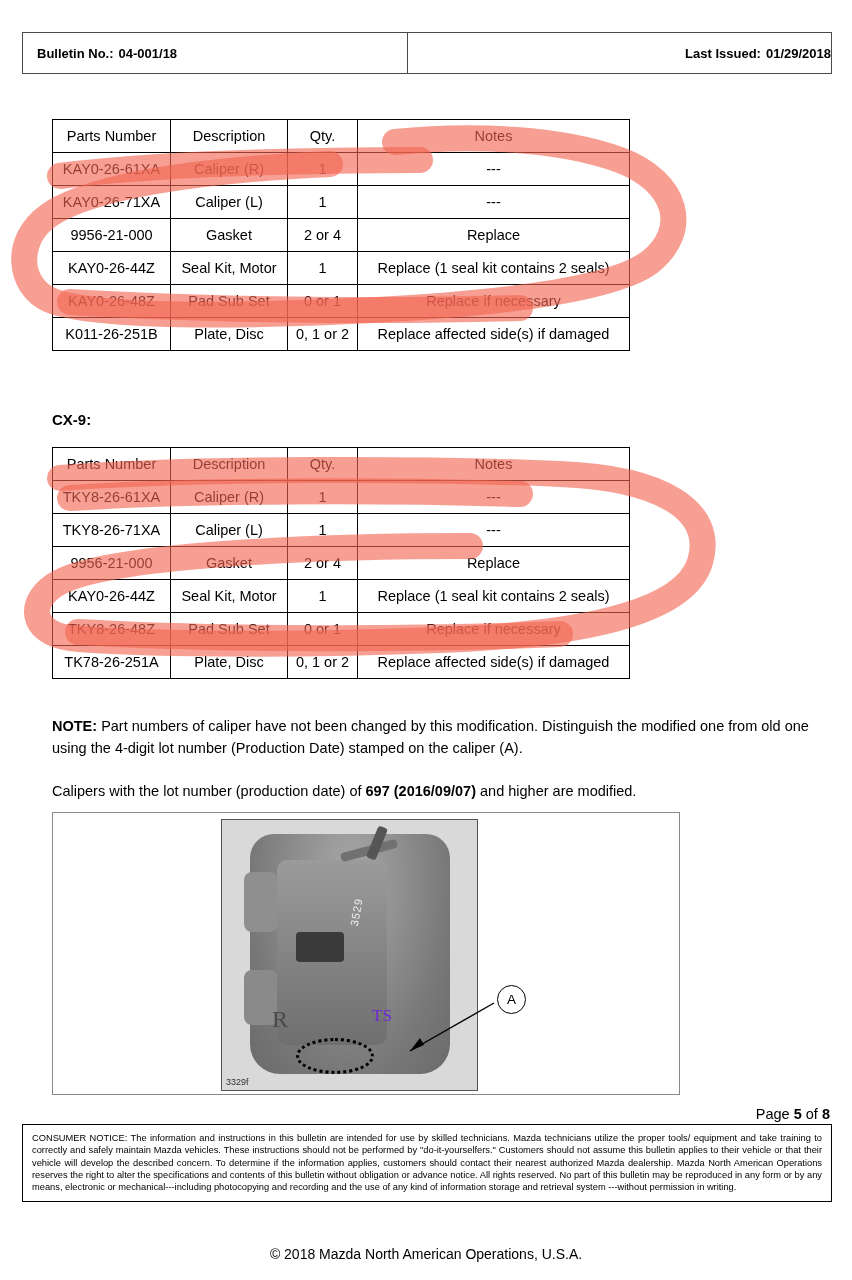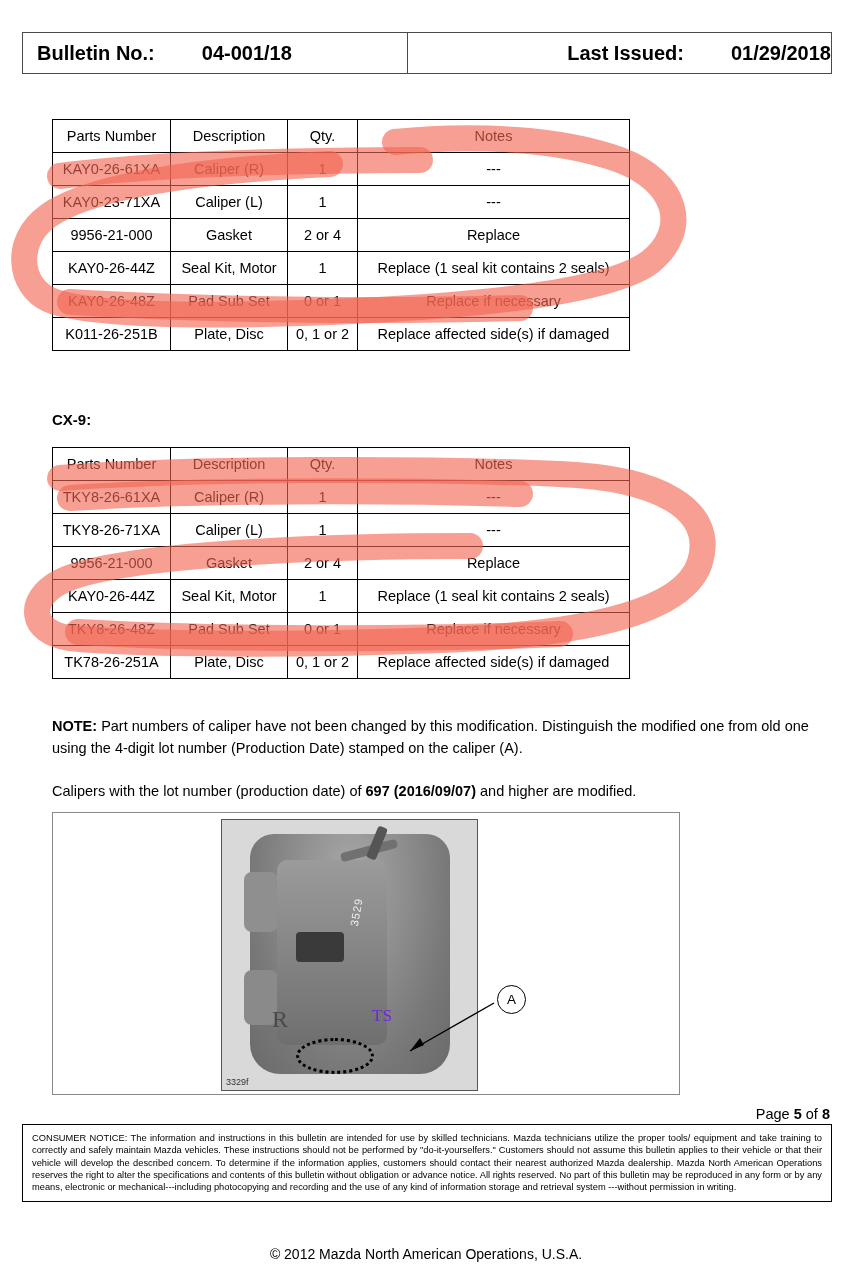--- a/index.html
+++ b/index.html
@@ -30,23 +30,22 @@
     width: 810px;
     height: 42px;
     display: flex;
     border: 1px solid #4a4a4a;
     box-sizing: border-box;
   }
   .bulletin-cell {
     display: flex;
     align-items: center;
     padding-left: 14px;
-    font-size: 20px;
+    font-size: 13px;
     box-sizing: border-box;
-    gap: 42px;
   }
   .bulletin-cell.left { width: 385px; border-right: 1px solid #4a4a4a; }
   .bulletin-cell.right { flex: 1; justify-content: flex-end; }
   .bulletin-cell b { font-weight: bold; }
   .bulletin-cell .val { font-weight: bold; margin-left: 5px; }
 
   
   .parts-table {
     position: absolute;
     border-collapse: collapse;
@@ -279,21 +278,21 @@
       </tr>
     </thead>
     <tbody>
       <tr>
         <td>KAY0-26-61XA</td>
         <td>Caliper (R)</td>
         <td>1</td>
         <td>---</td>
       </tr>
       <tr>
-        <td>KAY0-23-71XA</td>
+        <td>KAY0-26-71XA</td>
         <td>Caliper (L)</td>
         <td>1</td>
         <td>---</td>
       </tr>
       <tr>
         <td>9956-21-000</td>
         <td>Gasket</td>
         <td>2 or 4</td>
         <td>Replace</td>
       </tr>
@@ -400,21 +399,21 @@
   </div>
 
   <div class="page-num">
     <span>Page </span><b>5</b><span> of </span><b>8</b>
   </div>
 
   <div class="notice">
     <b>CONSUMER NOTICE:</b><span> The information and instructions in this bulletin are intended for use by skilled technicians. Mazda technicians utilize the proper tools/ equipment and take training to correctly and safely maintain Mazda vehicles. These instructions should not be performed by "do-it-yourselfers." Customers should not assume this bulletin applies to their vehicle or that their vehicle will develop the described concern. To determine if the information applies, customers should contact their nearest authorized Mazda dealership. Mazda North American Operations reserves the right to alter the specifications and contents of this bulletin without obligation or advance notice. All rights reserved. No part of this bulletin may be reproduced in any form or by any means, electronic or mechanical---including photocopying and recording and the use of any kind of information storage and retrieval system ---without permission in writing.</span>
   </div>
 
-  <div class="copyright">© 2012 Mazda North American Operations, U.S.A.</div>
+  <div class="copyright">© 2018 Mazda North American Operations, U.S.A.</div>
 
   <svg class="marker" style="left:0px; top:120px; width:720px; height:240px;" viewBox="0 0 720 240">
     <g fill="none" stroke="#f26451" stroke-opacity="0.62" stroke-width="26" stroke-linecap="round" stroke-linejoin="round">
       <path d="M395 22 C 470 14, 560 18, 620 40 C 678 62, 690 110, 650 142 C 610 172, 480 186, 330 192 C 200 197, 90 196, 50 180 C 18 166, 14 120, 48 96 C 90 66, 200 50, 330 44"></path>
       <path d="M60 56 C 150 44, 300 40, 420 40"></path>
       <path d="M70 182 C 200 190, 380 192, 520 188"></path>
     </g>
   </svg>
 
   <svg class="marker" style="left:0px; top:450px; width:760px; height:220px;" viewBox="0 0 760 220">

